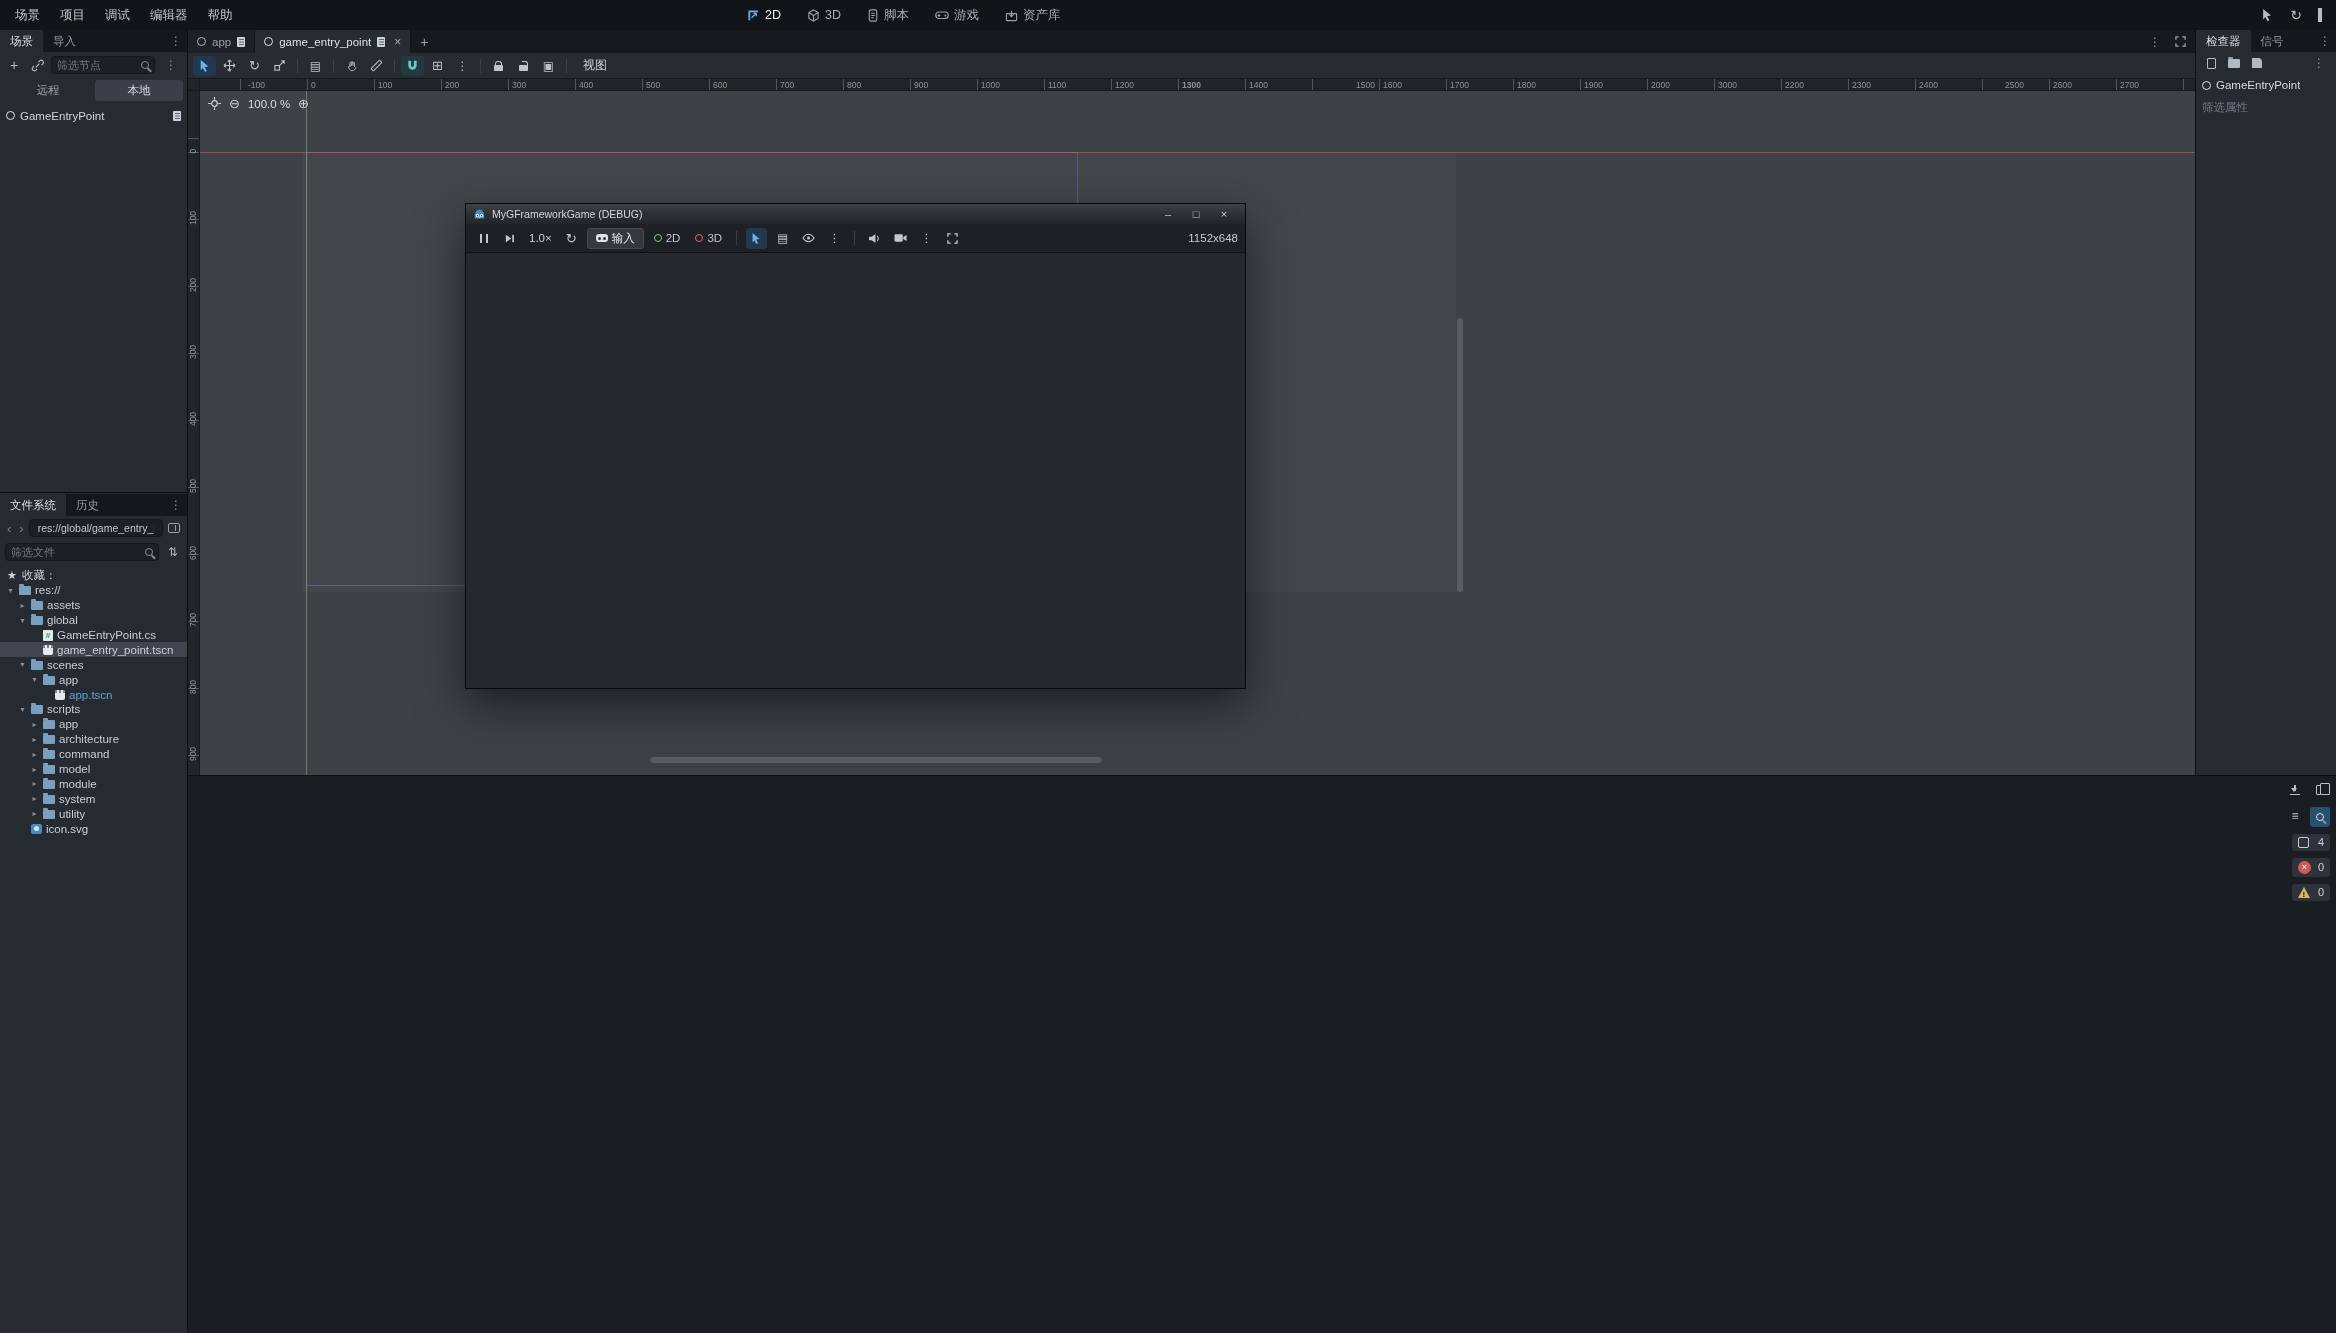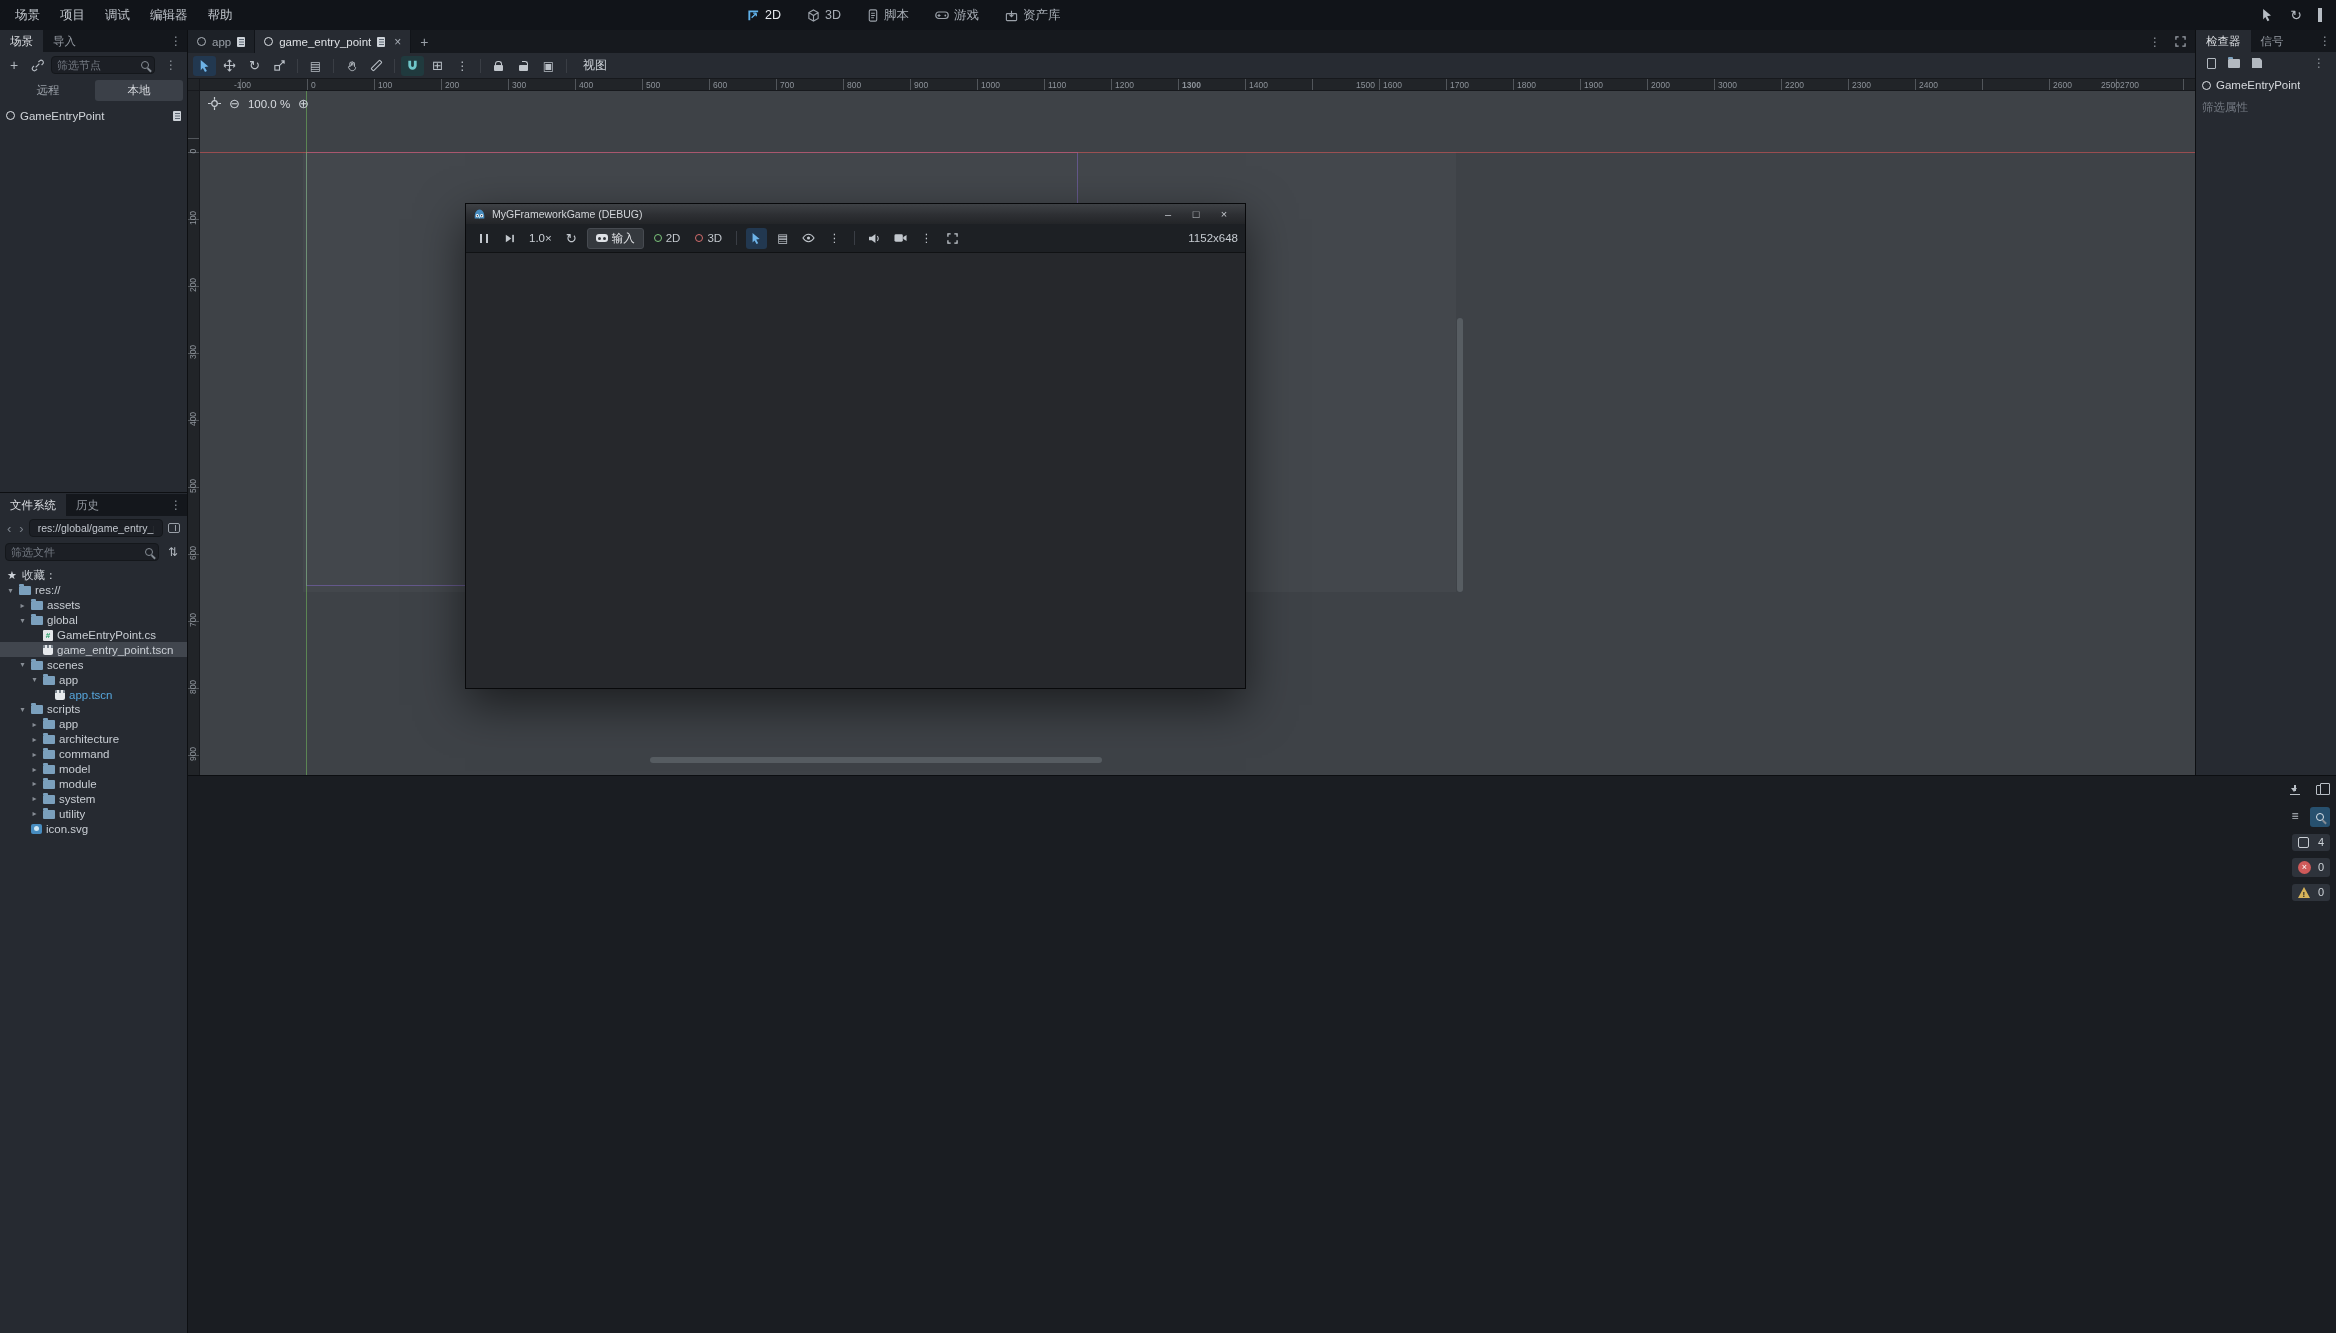--- a/index.html
+++ b/index.html
@@ -482,21 +482,21 @@
     <span class="tsep"></span>
     <span class="view-btn">视图</span>
   </div>
 
   <div class="viewport">
     <div class="scene-rect-light"></div>
     <div class="cam-rect"></div>
     <div class="axis-x"></div>
     <div class="axis-y"></div>
     <div class="ruler-top">
-        <span class="rlabel" style="left: 32px;">-100</span>
+        <span class="rlabel" style="left: 46px;">-100</span>
         <span class="rlabel" style="left: 109px;">0</span>
         <span class="rlabel" style="left: 176px;">100</span>
         <span class="rlabel" style="left: 243px;">200</span>
         <span class="rlabel" style="left: 310px;">300</span>
         <span class="rlabel" style="left: 377px;">400</span>
         <span class="rlabel" style="left: 444px;">500</span>
         <span class="rlabel" style="left: 511px;">600</span>
         <span class="rlabel" style="left: 578px;">700</span>
         <span class="rlabel" style="left: 645px;">800</span>
         <span class="rlabel" style="left: 712px;">900</span>
@@ -508,21 +508,21 @@
         <span class="rlabel" style="left: 1114px; margin-left: 40px;">1500</span>
         <span class="rlabel" style="left: 1181px;">1600</span>
         <span class="rlabel" style="left: 1248px;">1700</span>
         <span class="rlabel" style="left: 1315px;">1800</span>
         <span class="rlabel" style="left: 1382px;">1900</span>
         <span class="rlabel" style="left: 1449px;">2000</span>
         <span class="rlabel" style="left: 1516px;">3000</span>
         <span class="rlabel" style="left: 1583px;">2200</span>
         <span class="rlabel" style="left: 1650px;">2300</span>
         <span class="rlabel" style="left: 1717px;">2400</span>
-        <span class="rlabel" style="left: 1880px; padding-left: 21px;">2500</span>
+        <span class="rlabel" style="left: 1784px; padding-left: 21px;">2500</span>
         <span class="rlabel" style="left: 1851px;">2600</span>
         <span class="rlabel" style="left: 1918px;">2700</span>
       </div>
     <div class="ruler-left">
         <span class="rlabel-v" style="top: 55px;">0</span>
         <span class="rlabel-v" style="top: 122px;">100</span>
         <span class="rlabel-v" style="top: 189px;">200</span>
         <span class="rlabel-v" style="top: 256px;">300</span>
         <span class="rlabel-v" style="top: 323px;">400</span>
         <span class="rlabel-v" style="top: 390px;">500</span>

